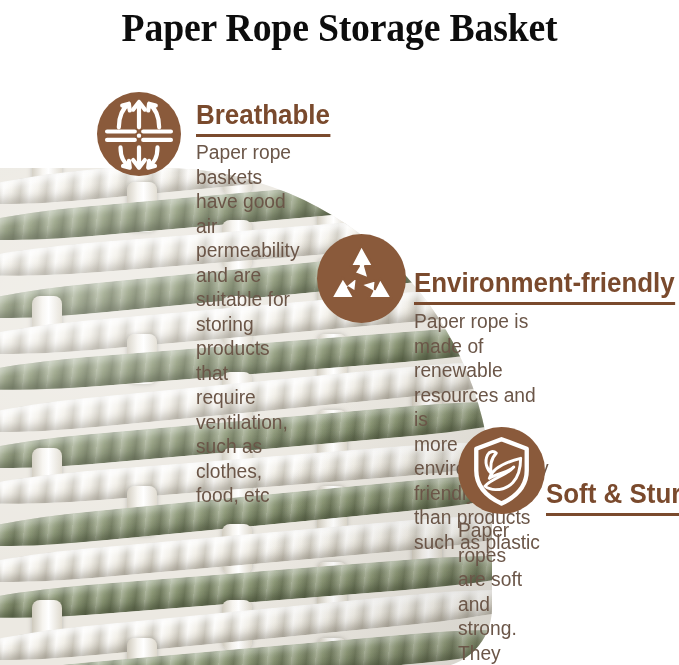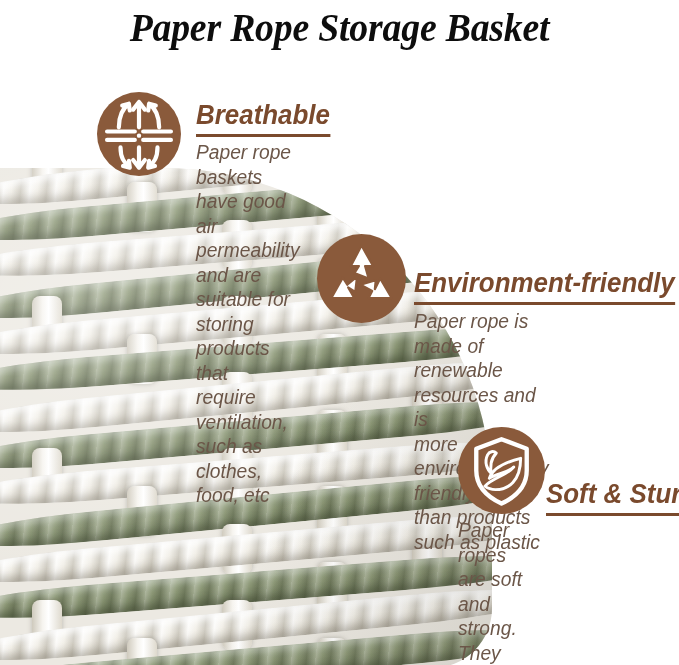--- a/index.html
+++ b/index.html
@@ -7,21 +7,20 @@
     padding: 0;
     background: #ffffff;
   }
   #page {
     position: relative;
     width: 679px;
     height: 665px;
     background: #ffffff;
     overflow: hidden;
     font-family: "Liberation Sans", sans-serif;
-    font-style: italic;
   }
 
   
   .title {
     position: absolute;
     left: 0;
     top: 2px;
     width: 679px;
     text-align: center;
     font-family: "Liberation Serif", serif;

